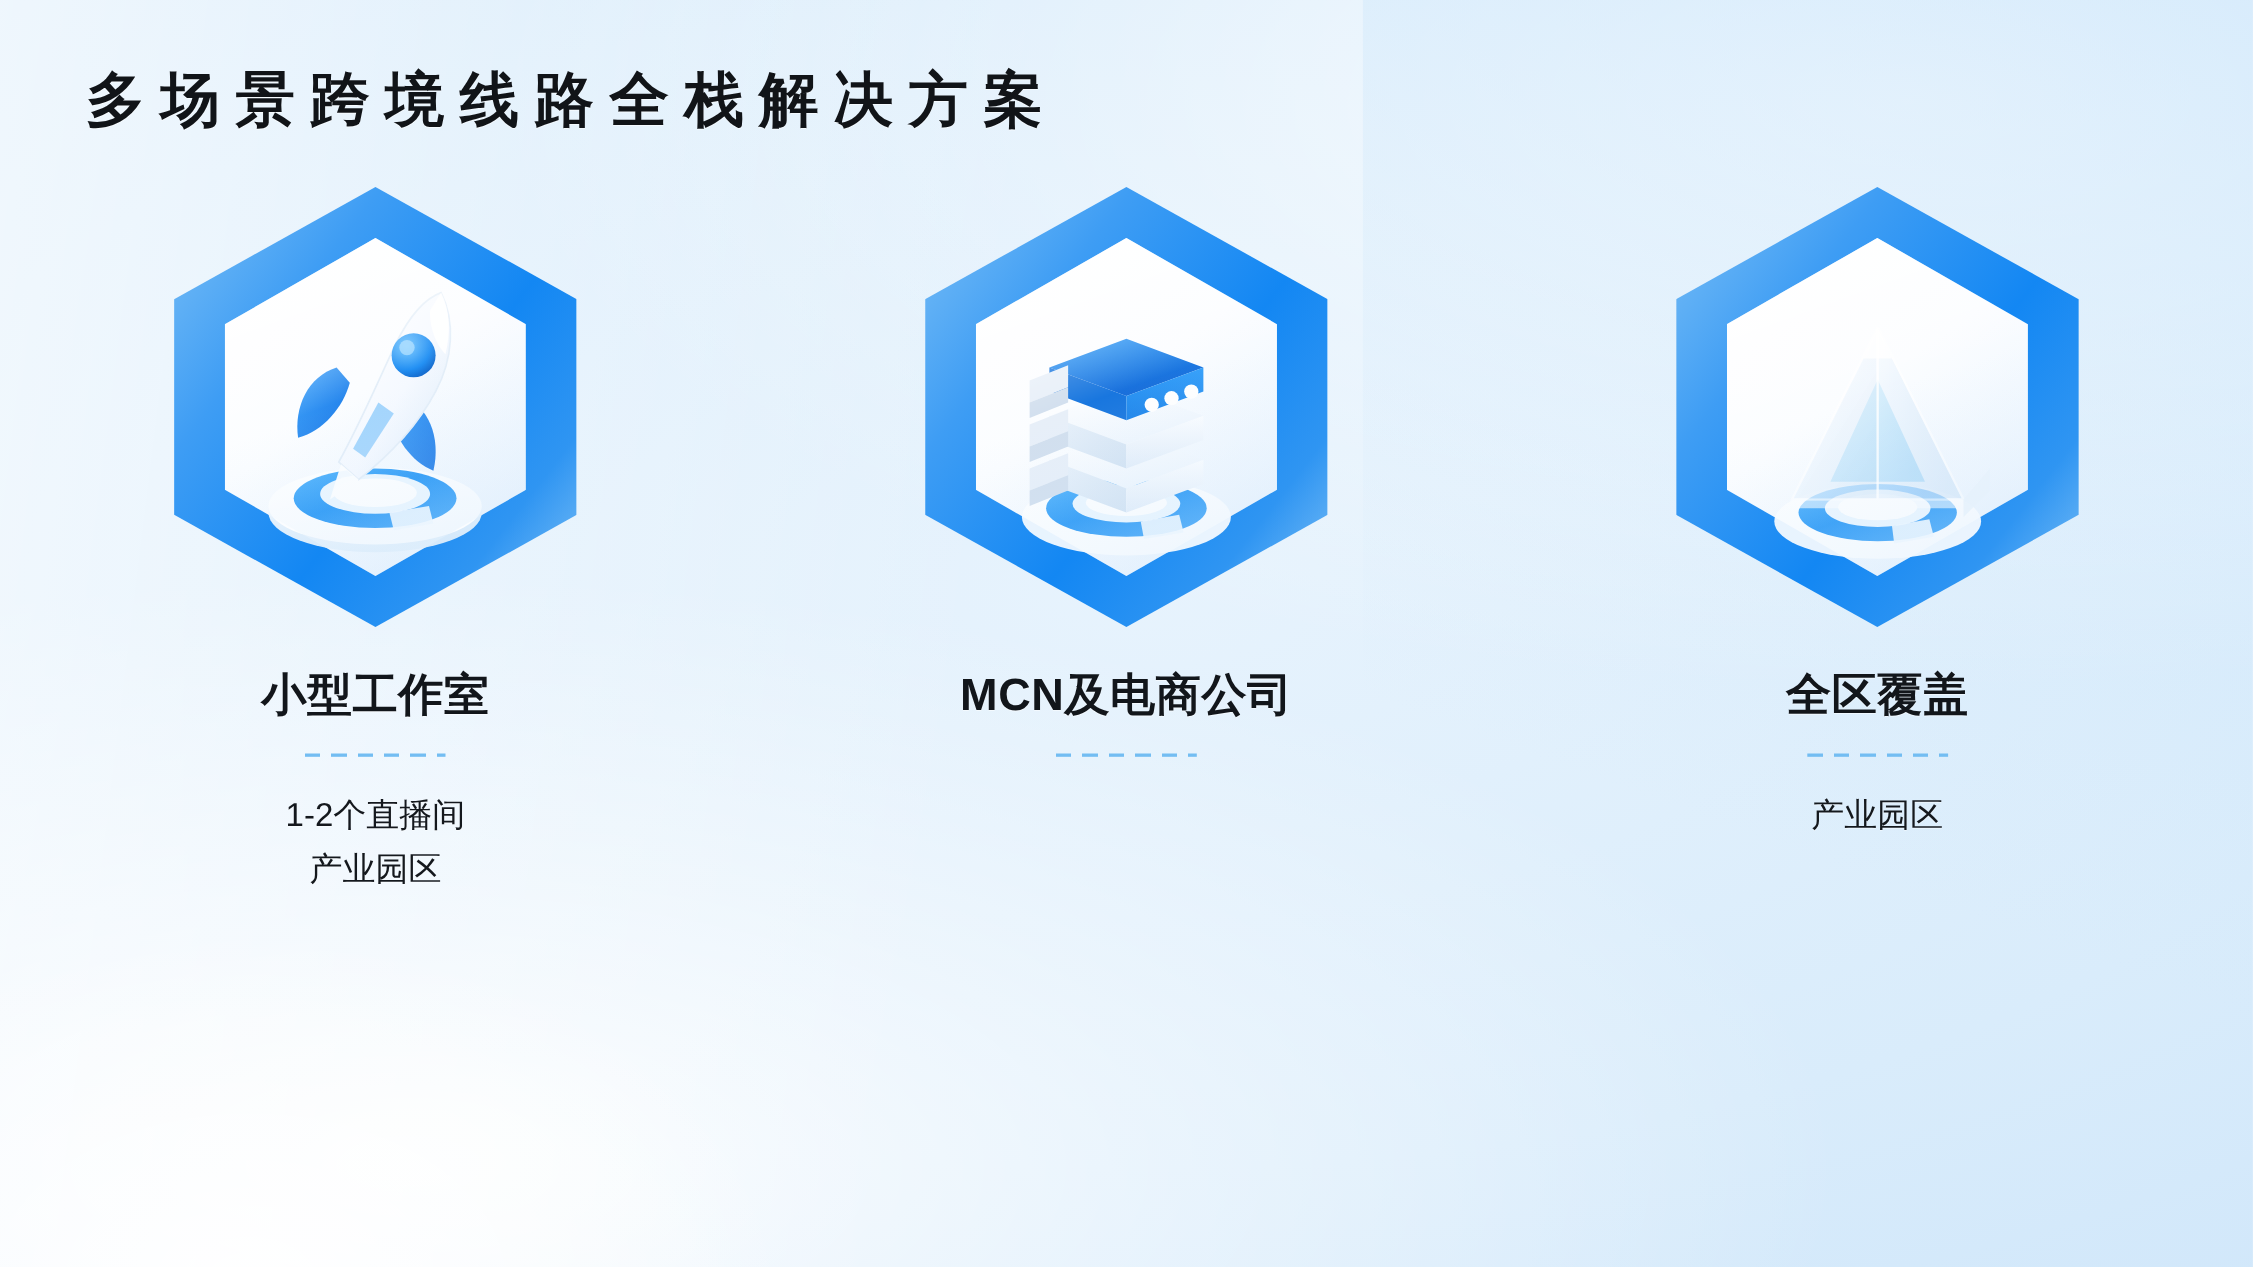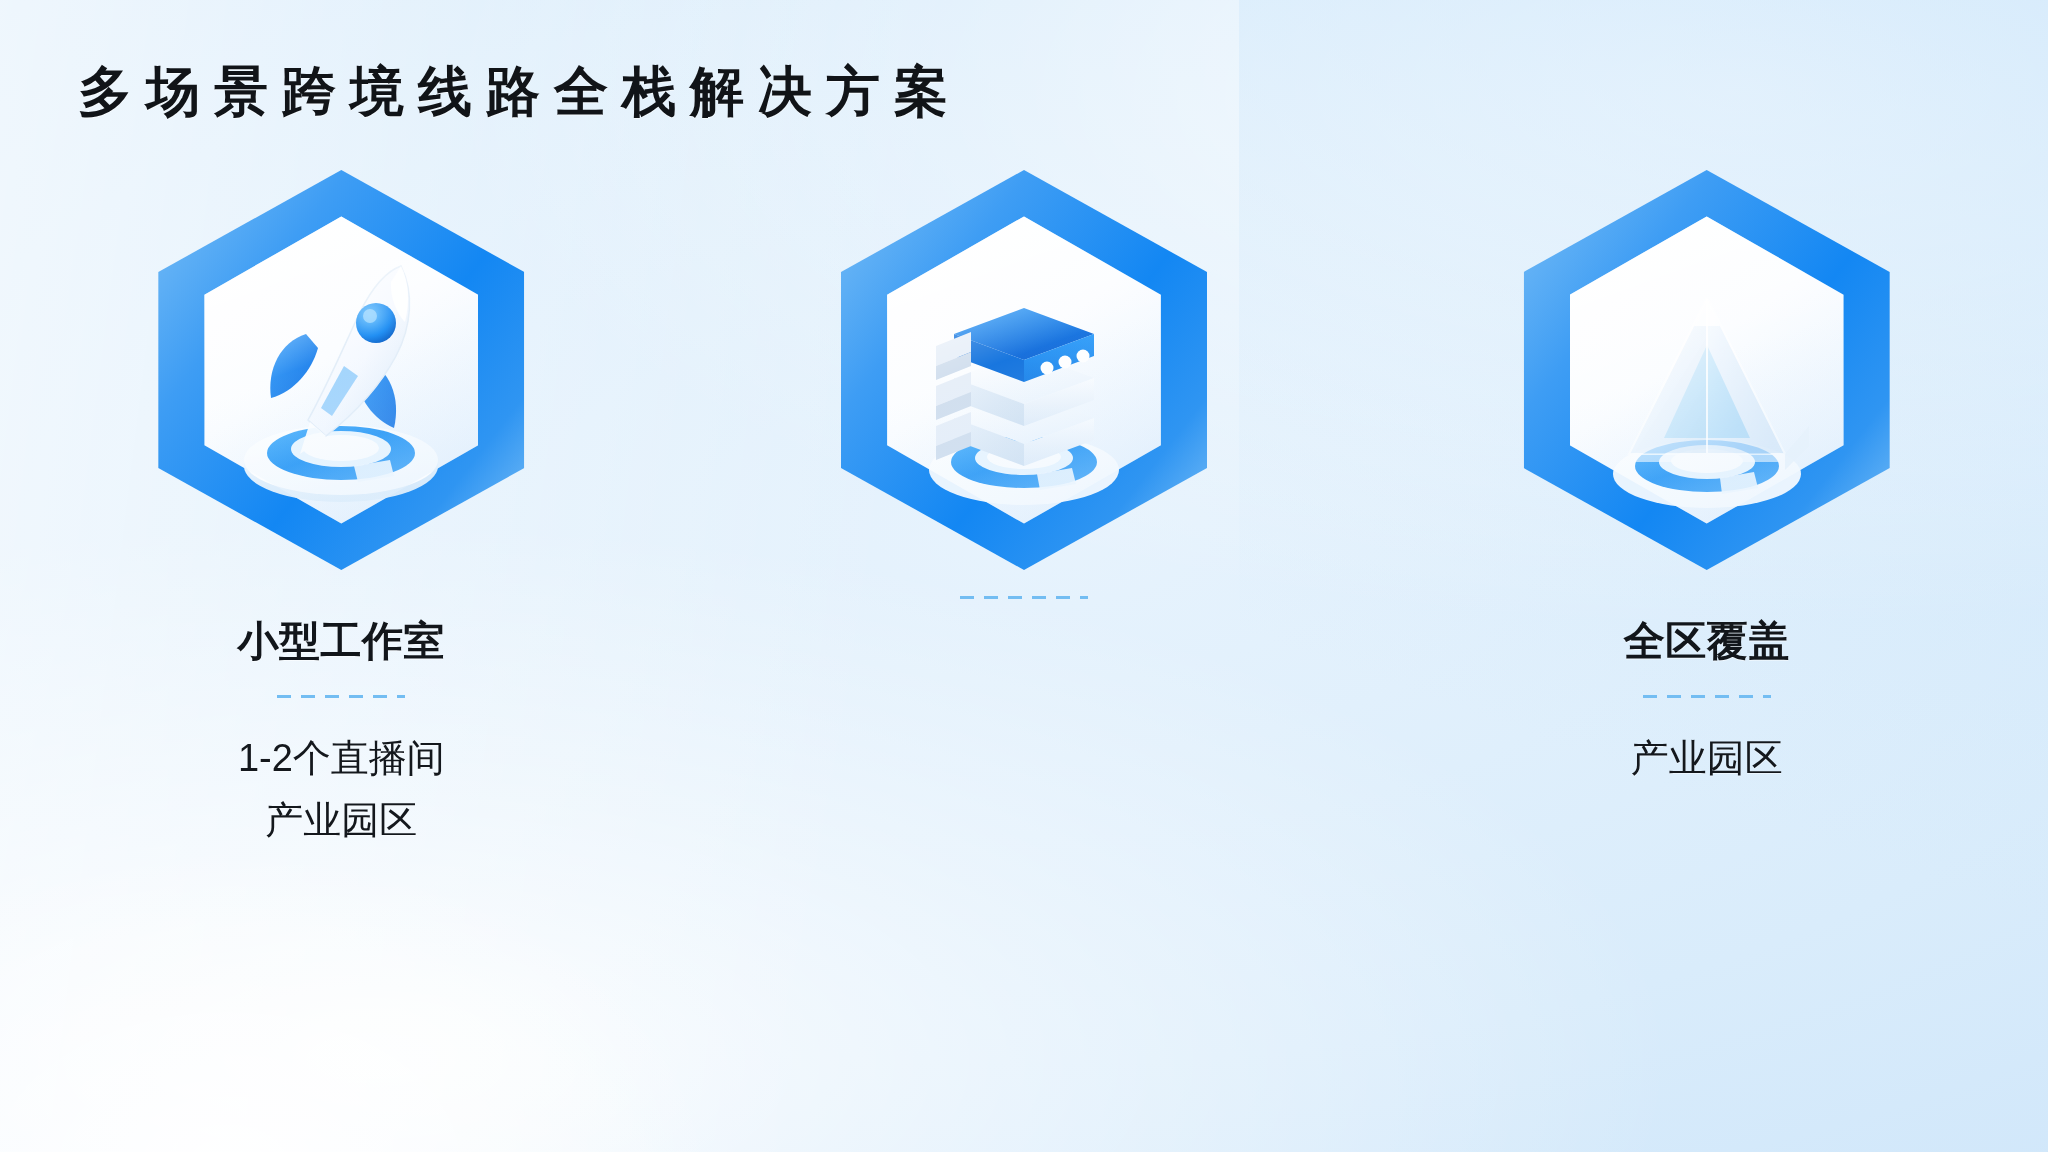--- a/index.html
+++ b/index.html
@@ -110,42 +110,42 @@
     pointer-events: none;
   }
   .hex-art {
     position: absolute;
     left: 0; top: 0;
     width: 100%; height: 100%;
   }
 
   
   .card-head {
-    margin-top: 44px;
+    margin-top: 34px;
     font-size: 41px;
     font-weight: 700;
     color: #12161b;
     letter-spacing: 0.5px;
     white-space: nowrap;
     text-shadow: 0 1px 0 rgba(255,255,255,0.5);
   }
   .divider {
     margin-top: 26px;
     width: 128px;
     height: 3px;
     background-image: repeating-linear-gradient(to right,
         #73bdf2 0px, #73bdf2 14px,
         rgba(115,189,242,0) 14px, rgba(115,189,242,0) 24px);
   }
   .card-lines {
     margin-top: 30px;
     text-align: center;
   }
   .card-line {
-    font-size: 38px;
+    font-size: 30px;
     line-height: 1.62;
     color: #14181d;
     white-space: nowrap;
     text-shadow: 0 1px 0 rgba(255,255,255,0.45);
   }
 </style>
 </head>
 <body>
 
 <div class="stage">
@@ -284,20 +284,21 @@
 
           <path d="M95 176 L130 162 L130 182 L95 196 Z" fill="#e6eef8"></path>
           <path d="M95 196 L130 182 L130 196 L95 210 Z" fill="#cfdded"></path>
           <path d="M95 216 L130 202 L130 222 L95 236 Z" fill="#e6eef8"></path>
           <path d="M95 236 L130 222 L130 236 L95 250 Z" fill="#cfdded"></path>
           <path d="M95 256 L130 242 L130 262 L95 276 Z" fill="#e6eef8"></path>
           <path d="M95 276 L130 262 L130 276 L95 290 Z" fill="#cfdded"></path>
         </svg>
         <div class="hex-gloss"></div>
       </div>
+      <div class="card-head">MCN及电商公司</div>
       <div class="divider"></div>
     </div>
 
     <div class="card">
       <div class="hex-wrap">
         <div class="hex-outer"></div>
         <div class="hex-inner"></div>
         <svg class="hex-art" viewBox="0 0 366 400">
           <defs>
             <linearGradient id="pyGlass" x1="0" y1="0" x2="0.8" y2="1">

